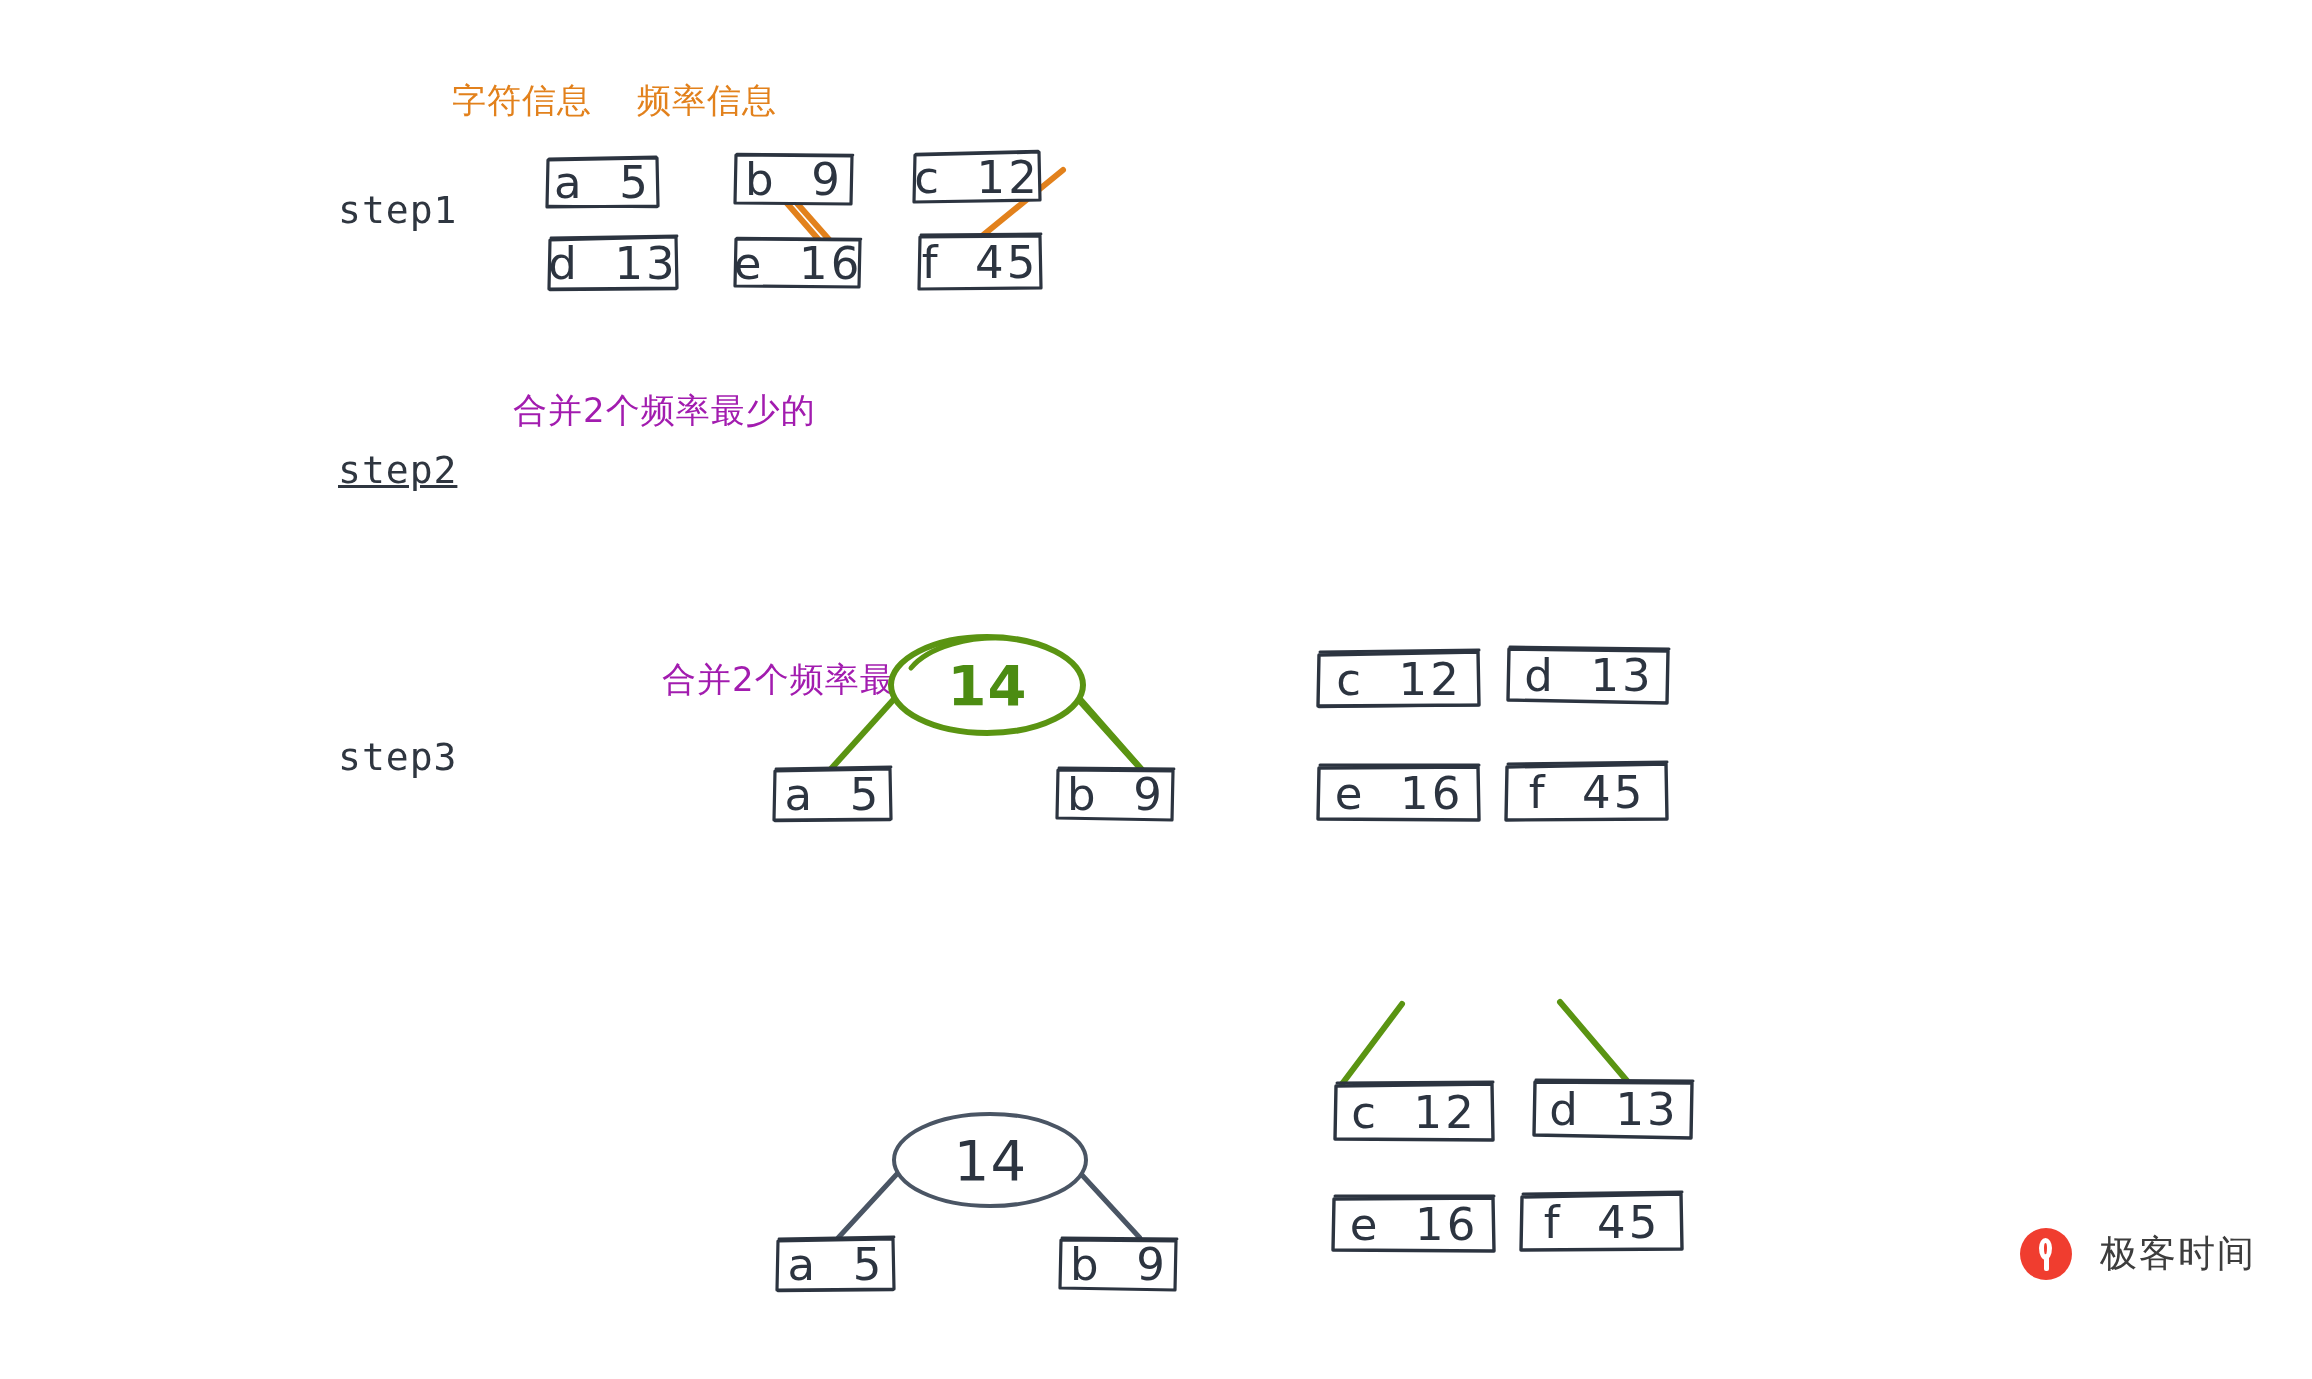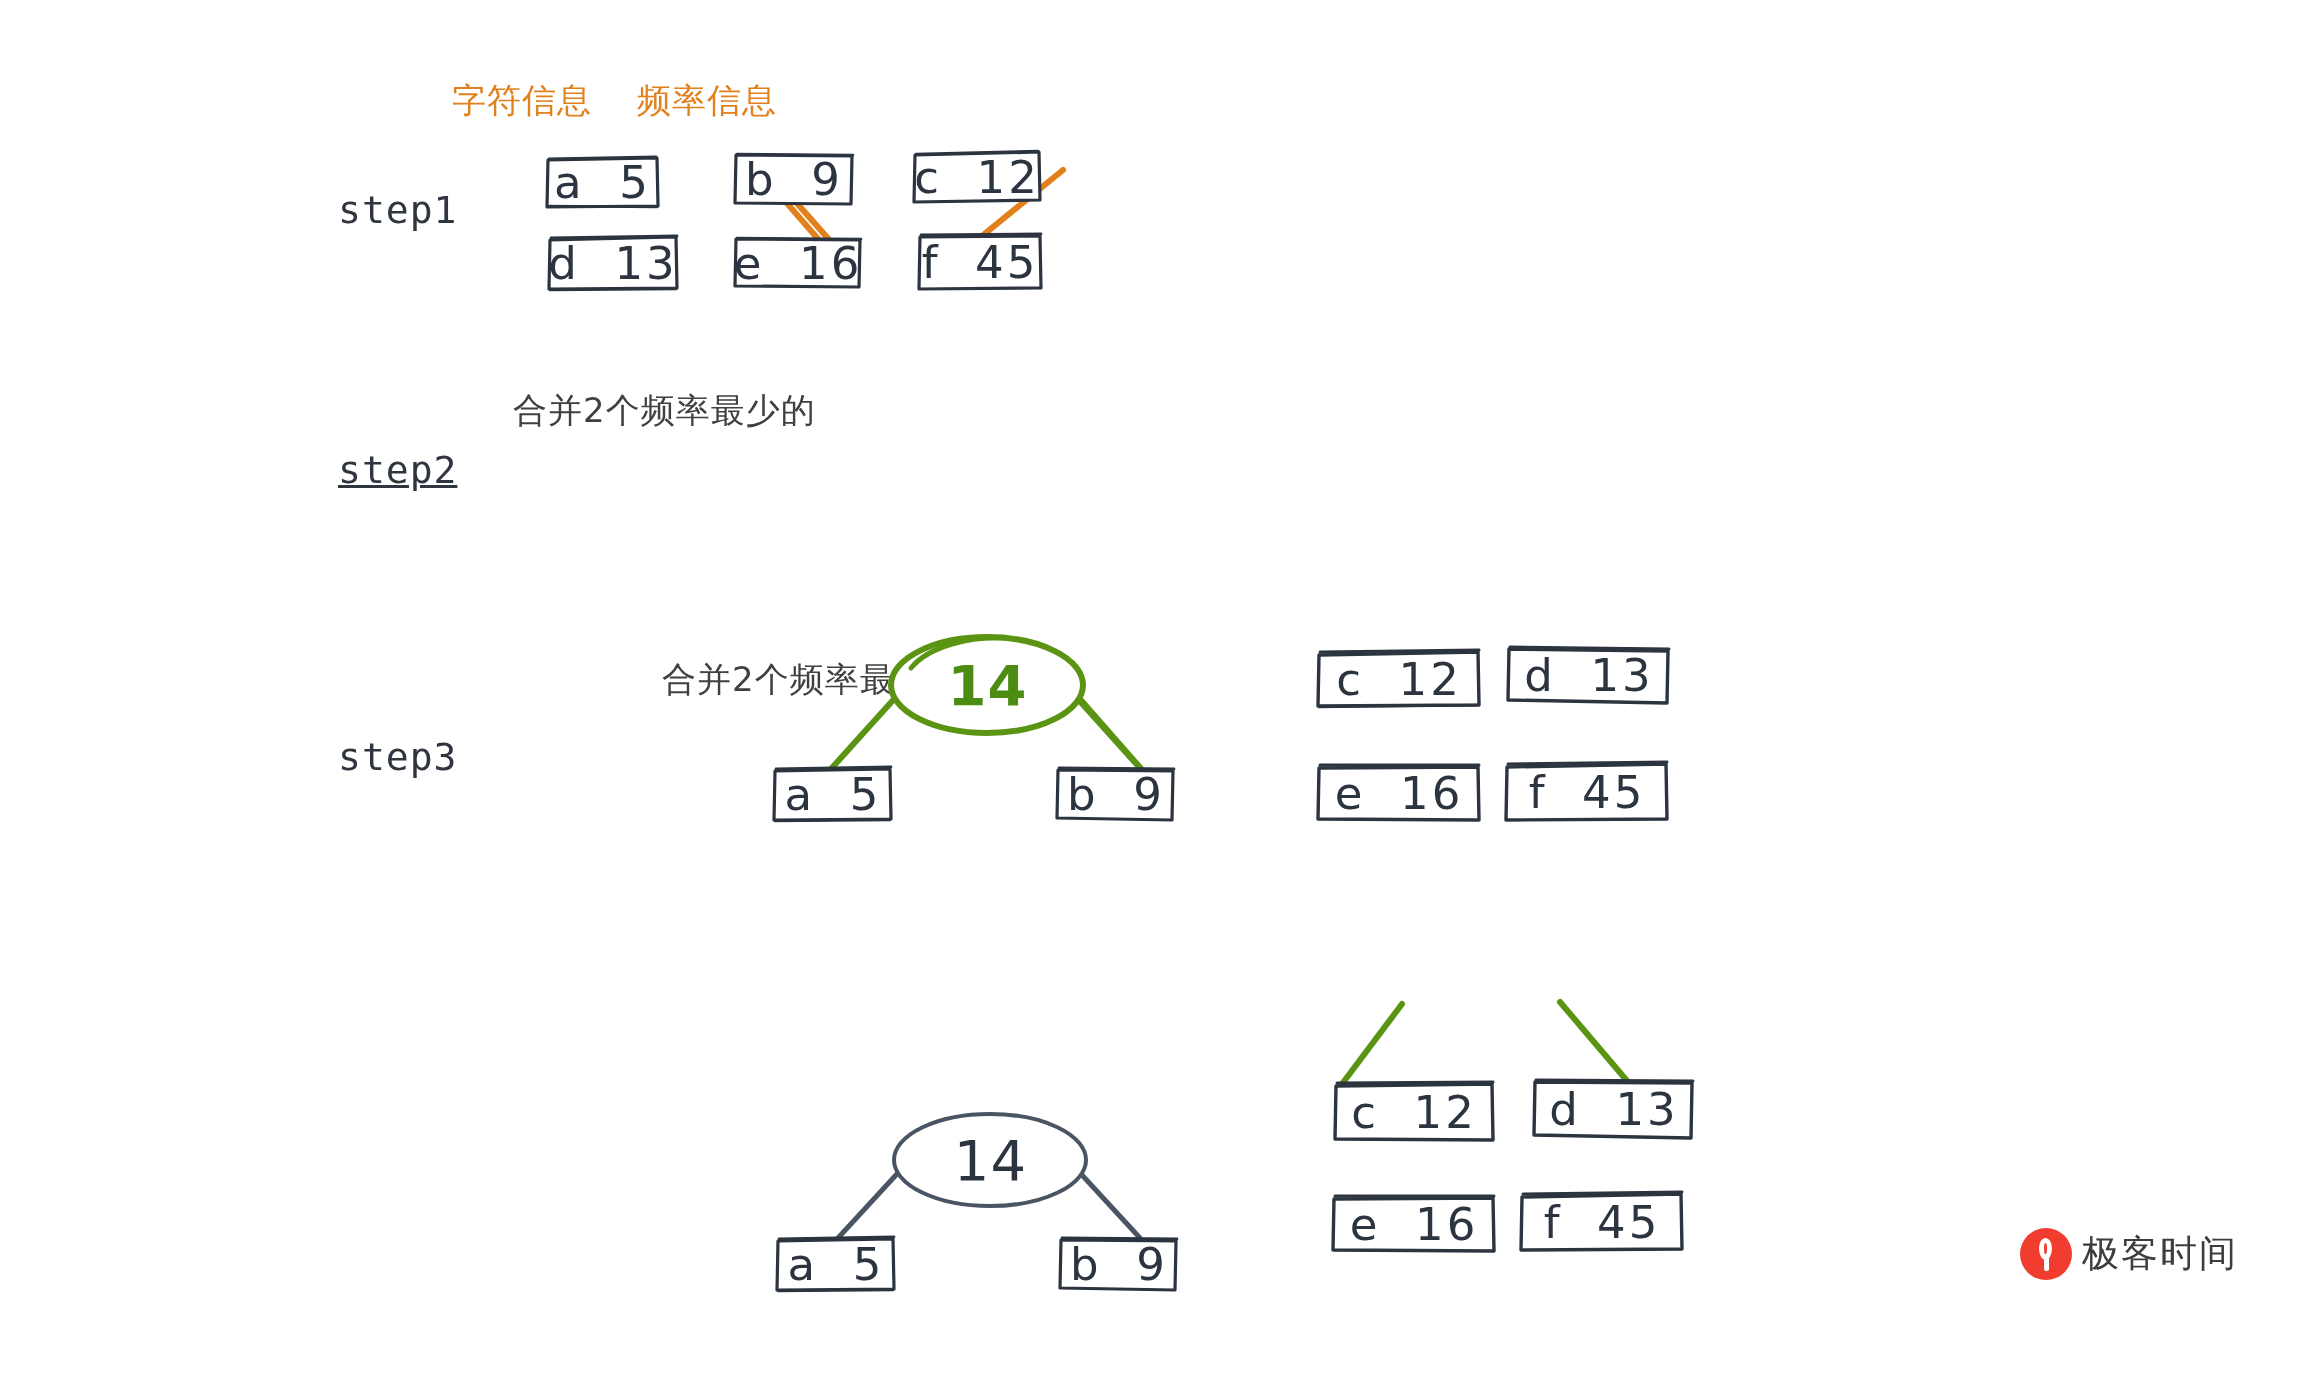--- a/index.html
+++ b/index.html
@@ -80,40 +80,40 @@
   .ann-orange {
     font-family: "DejaVu Sans", sans-serif;
     font-size: 34px;
     color: #e2811c;
     white-space: nowrap;
     letter-spacing: 1px;
   }
   .ann-green {
     font-family: "DejaVu Sans", sans-serif;
     font-size: 34px;
-    color: #404040;
+    color: #a21caf;
     white-space: nowrap;
     letter-spacing: 1px;
   }
 
   
   #connectors {
     position: absolute;
     left: 0; top: 0;
     width: 2312px;
     height: 1379px;
     pointer-events: none;
   }
 
   
   .watermark {
     position: absolute;
     display: flex;
     align-items: center;
-    gap: 10px;
+    gap: 28px;
   }
   .wm-logo {
     width: 52px; height: 52px;
     border-radius: 50%;
     background: #f03d2f;
     position: relative;
   }
   .wm-logo::after {
     content: "";
     position: absolute;

